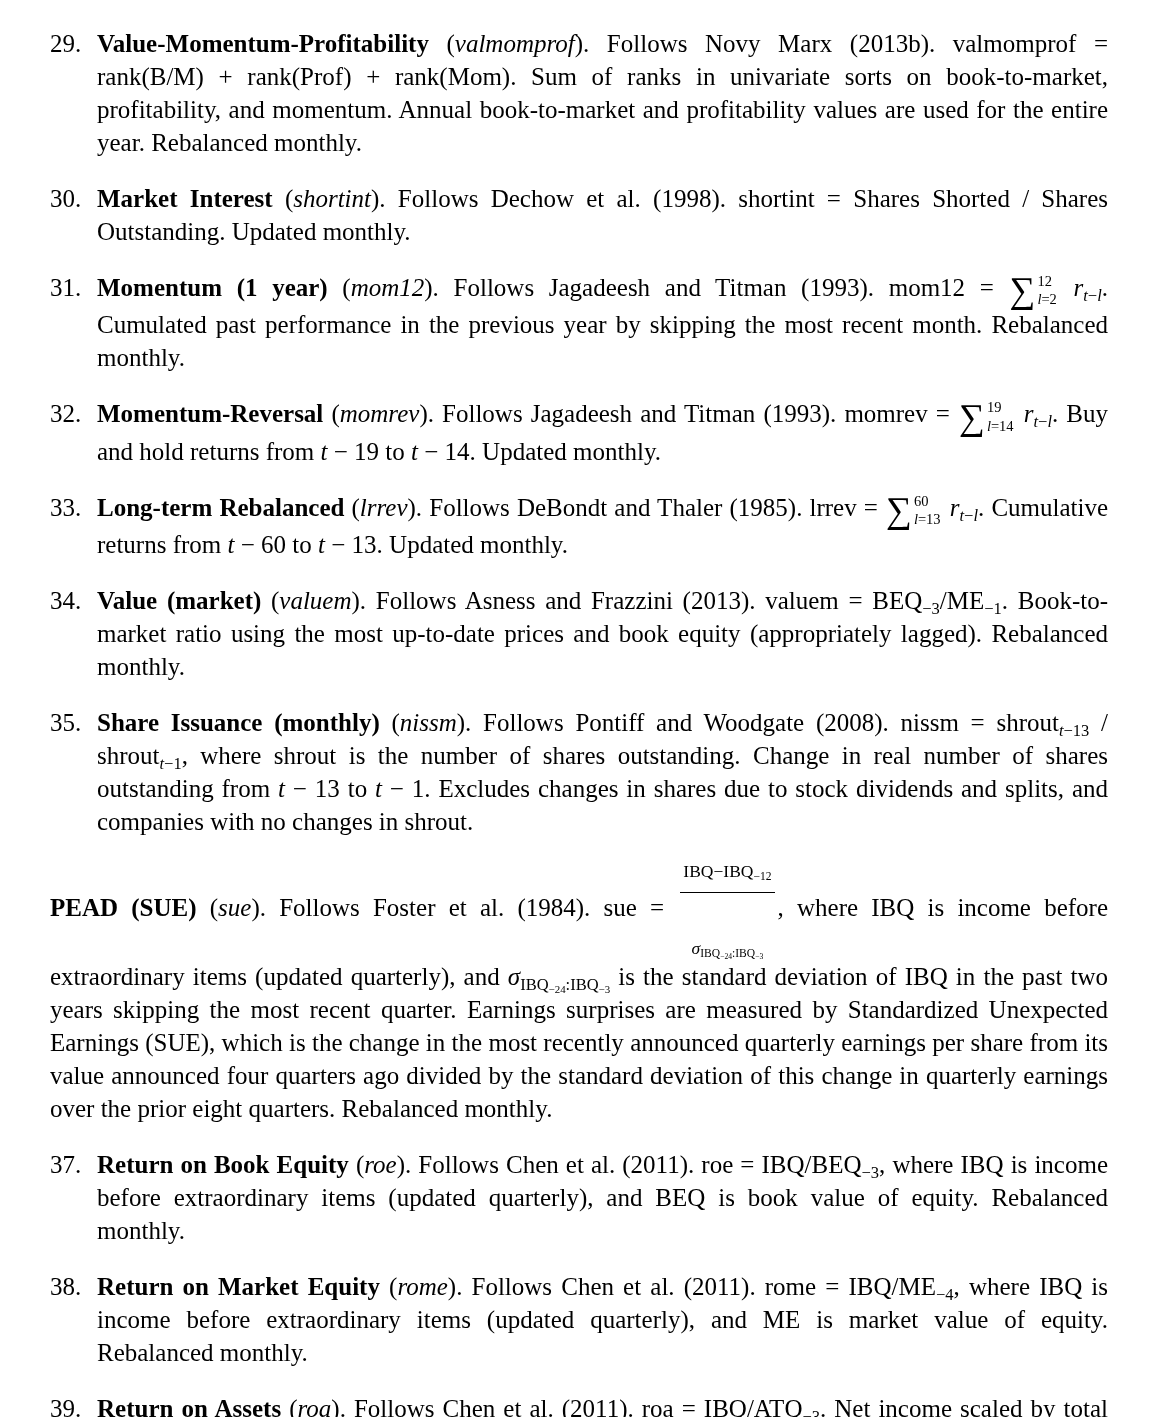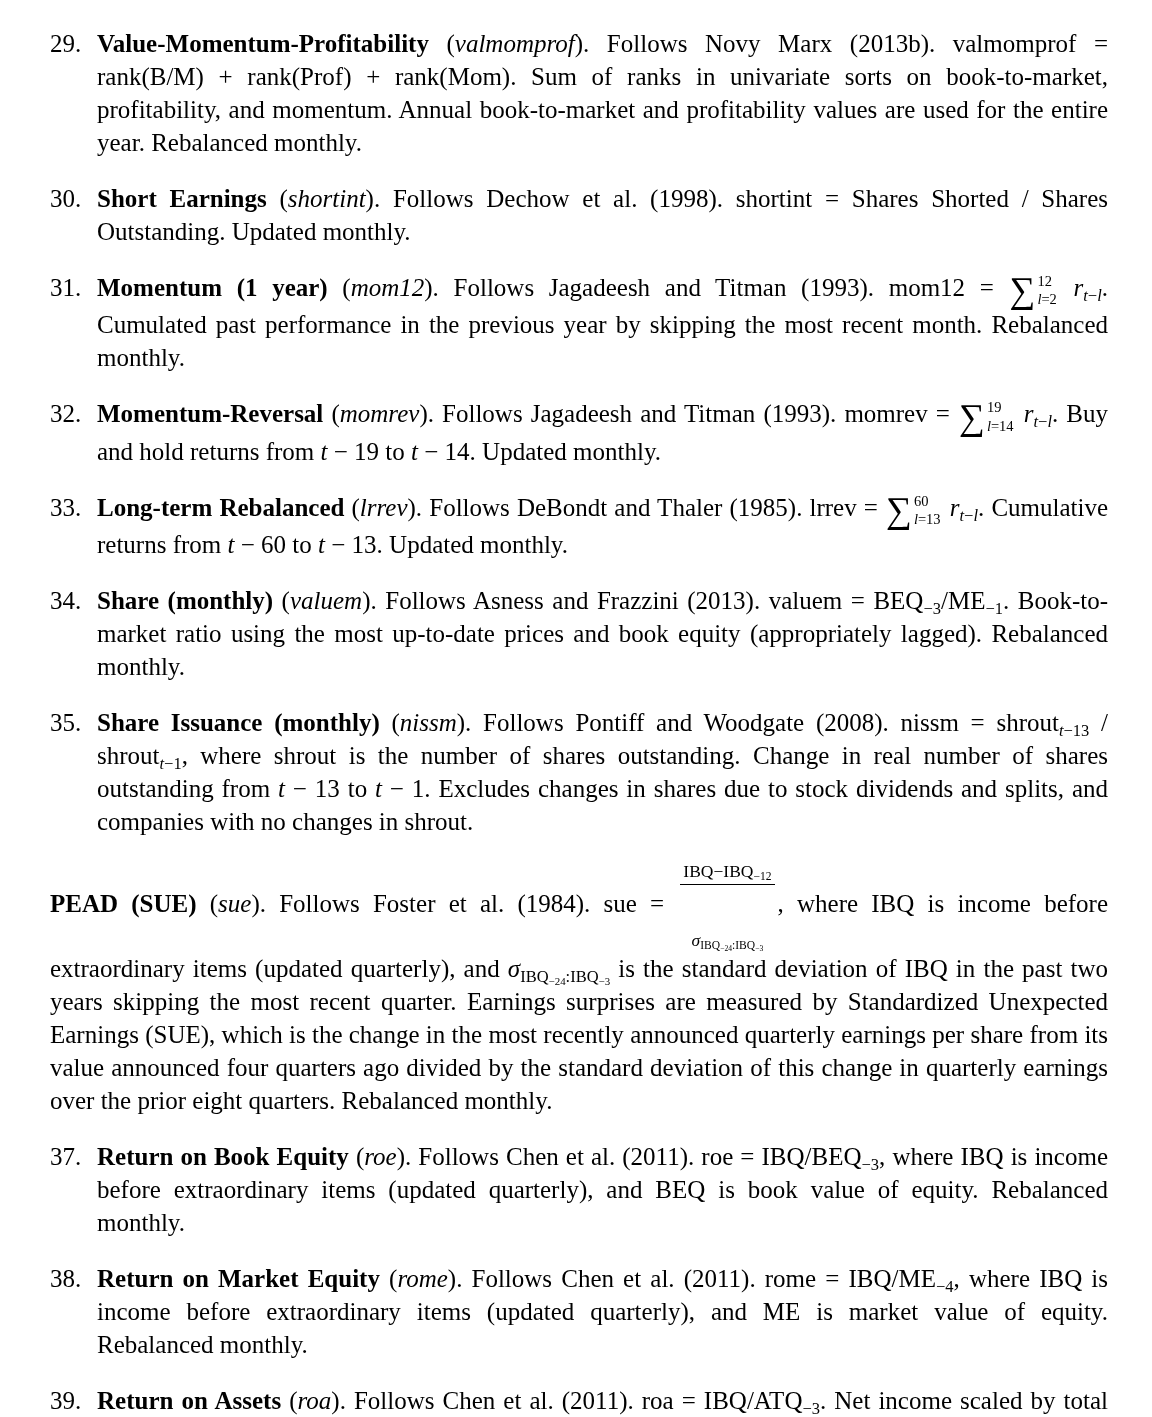--- a/index.html
+++ b/index.html
@@ -71,42 +71,42 @@
     flex-direction: column;
     align-items: center;
     vertical-align: middle;
     font-size: 0.7em;
     line-height: 1.25;
     margin: 0 3px;
     text-align: center;
   }
   .fnum {
     border-bottom: 1.5px solid #000000;
-    padding: 0 3px 1px 3px;
+    padding: 0 3px 9px 3px;
     white-space: nowrap;
   }
   .fden {
     padding-top: 1px;
     white-space: nowrap;
     margin-top: 44px;
   }
 </style>
 </head>
 <body>
 
 <main class="page">
   <ol class="defs">
   <li class="item">
     <span class="num">29.</span>
     <div class="body"><b>Value-Momentum-Profitability</b> (<i>valmomprof</i>). Follows Novy Marx (2013b). valmomprof = rank(B/M) + rank(Prof) + rank(Mom). Sum of ranks in univariate sorts on book-to-market, profitability, and momentum. Annual book-to-market and profitability values are used for the entire year. Rebalanced monthly.</div>
   </li>
 
   <li class="item">
     <span class="num">30.</span>
-    <div class="body"><b>Short Earnings</b> (<i>shortint</i>). Follows Dechow et al. (1998). shortint = Shares Shorted / Shares Outstanding. Updated monthly.</div>
+    <div class="body"><b>Market Interest</b> (<i>shortint</i>). Follows Dechow et al. (1998). shortint = Shares Shorted / Shares Outstanding. Updated monthly.</div>
   </li>
 
   <li class="item">
     <span class="num">31.</span>
     <div class="body"><b>Momentum (1 year)</b> (<i>mom12</i>). Follows Jagadeesh and Titman (1993). mom12 = <span class="sum">
             <span class="sigma">∑</span>
             <span class="limits">
               <span class="lim">12</span>
               <span class="lim"><i>l</i>=2</span>
             </span>
@@ -130,21 +130,21 @@
             <span class="sigma">∑</span>
             <span class="limits">
               <span class="lim">60</span>
               <span class="lim"><i>l</i>=13</span>
             </span>
           </span> <i>r</i><sub><i>t</i>−<i>l</i></sub>. Cumulative returns from <i>t</i> − 60 to <i>t</i> − 13. Updated monthly.</div>
   </li>
 
   <li class="item">
     <span class="num">34.</span>
-    <div class="body"><b>Share (monthly)</b> (<i>valuem</i>). Follows Asness and Frazzini (2013). valuem = BEQ<sub>−3</sub>/ME<sub>−1</sub>. Book-to-market ratio using the most up-to-date prices and book equity (appropriately lagged). Rebalanced monthly.</div>
+    <div class="body"><b>Value (market)</b> (<i>valuem</i>). Follows Asness and Frazzini (2013). valuem = BEQ<sub>−3</sub>/ME<sub>−1</sub>. Book-to-market ratio using the most up-to-date prices and book equity (appropriately lagged). Rebalanced monthly.</div>
   </li>
 
   <li class="item">
     <span class="num">35.</span>
     <div class="body"><b>Share Issuance (monthly)</b> (<i>nissm</i>). Follows Pontiff and Woodgate (2008). nissm = shrout<sub><i>t</i>−13</sub> / shrout<sub><i>t</i>−1</sub>, where shrout is the number of shares outstanding. Change in real number of shares outstanding from <i>t</i> − 13 to <i>t</i> − 1. Excludes changes in shares due to stock dividends and splits, and companies with no changes in shrout.</div>
   </li>
 
   <li class="item">
     <div class="body"><b>PEAD (SUE)</b> (<i>sue</i>). Follows Foster et al. (1984). sue = <span class="frac">
             <span class="fnum">IBQ−IBQ<sub>−12</sub></span>

